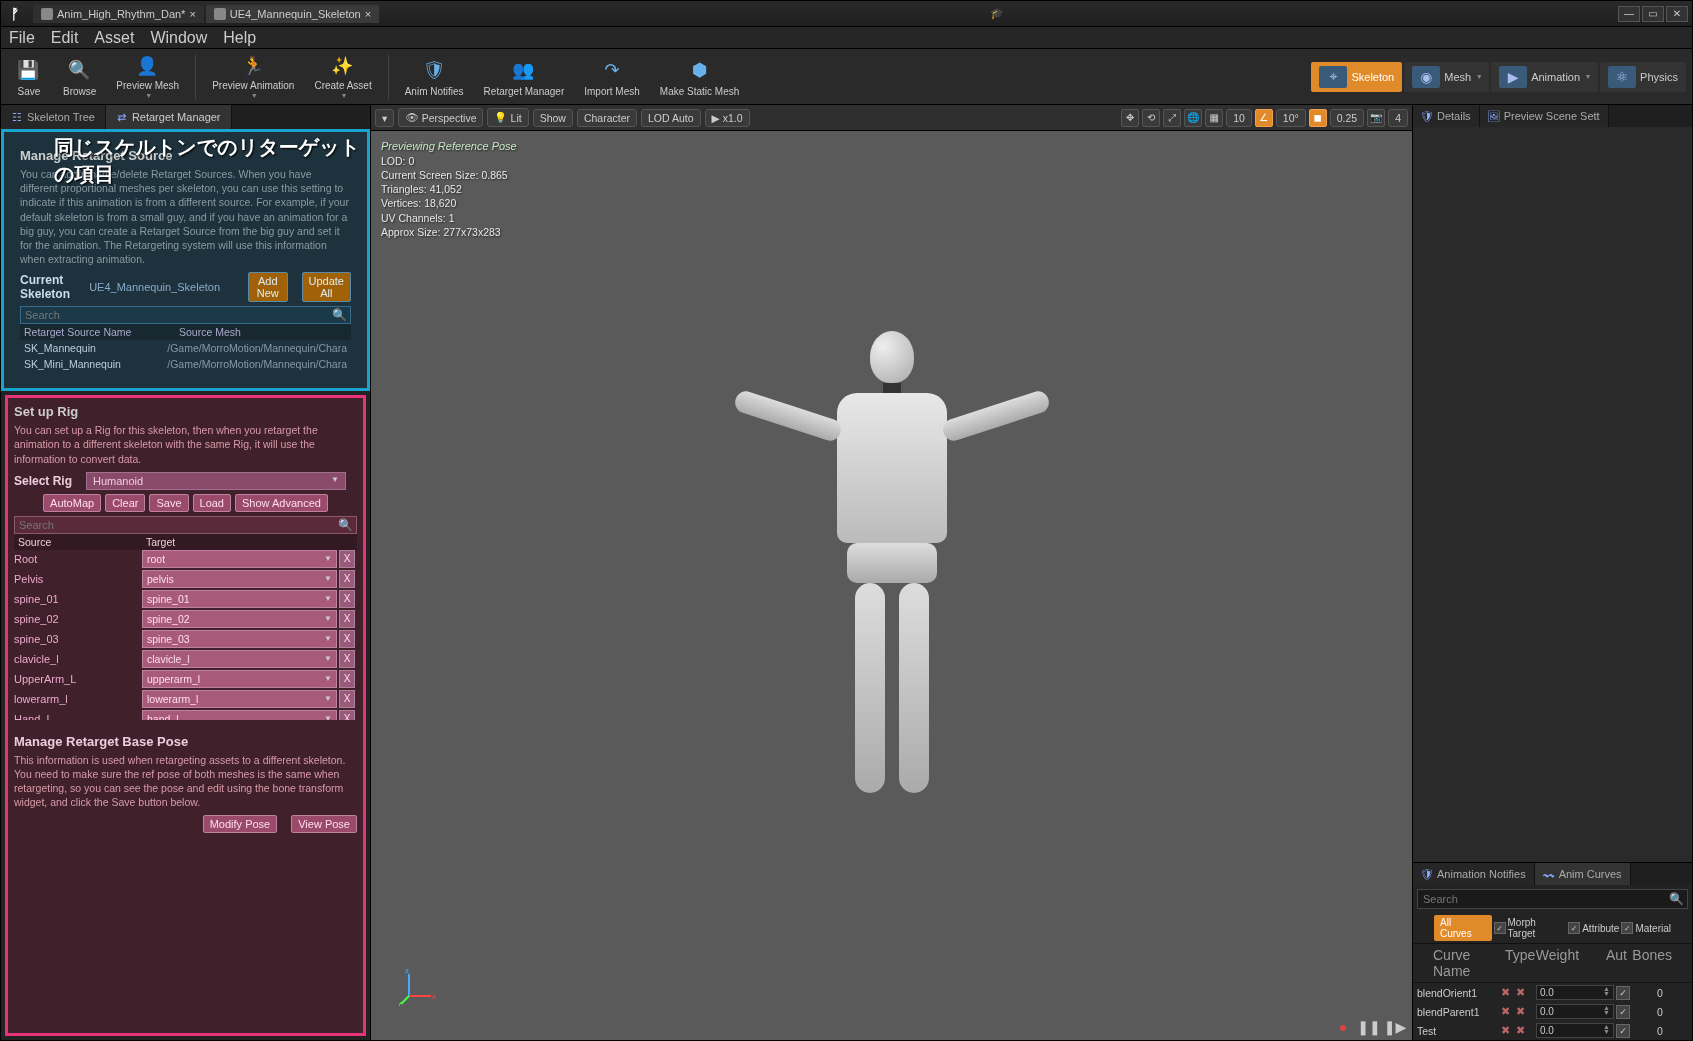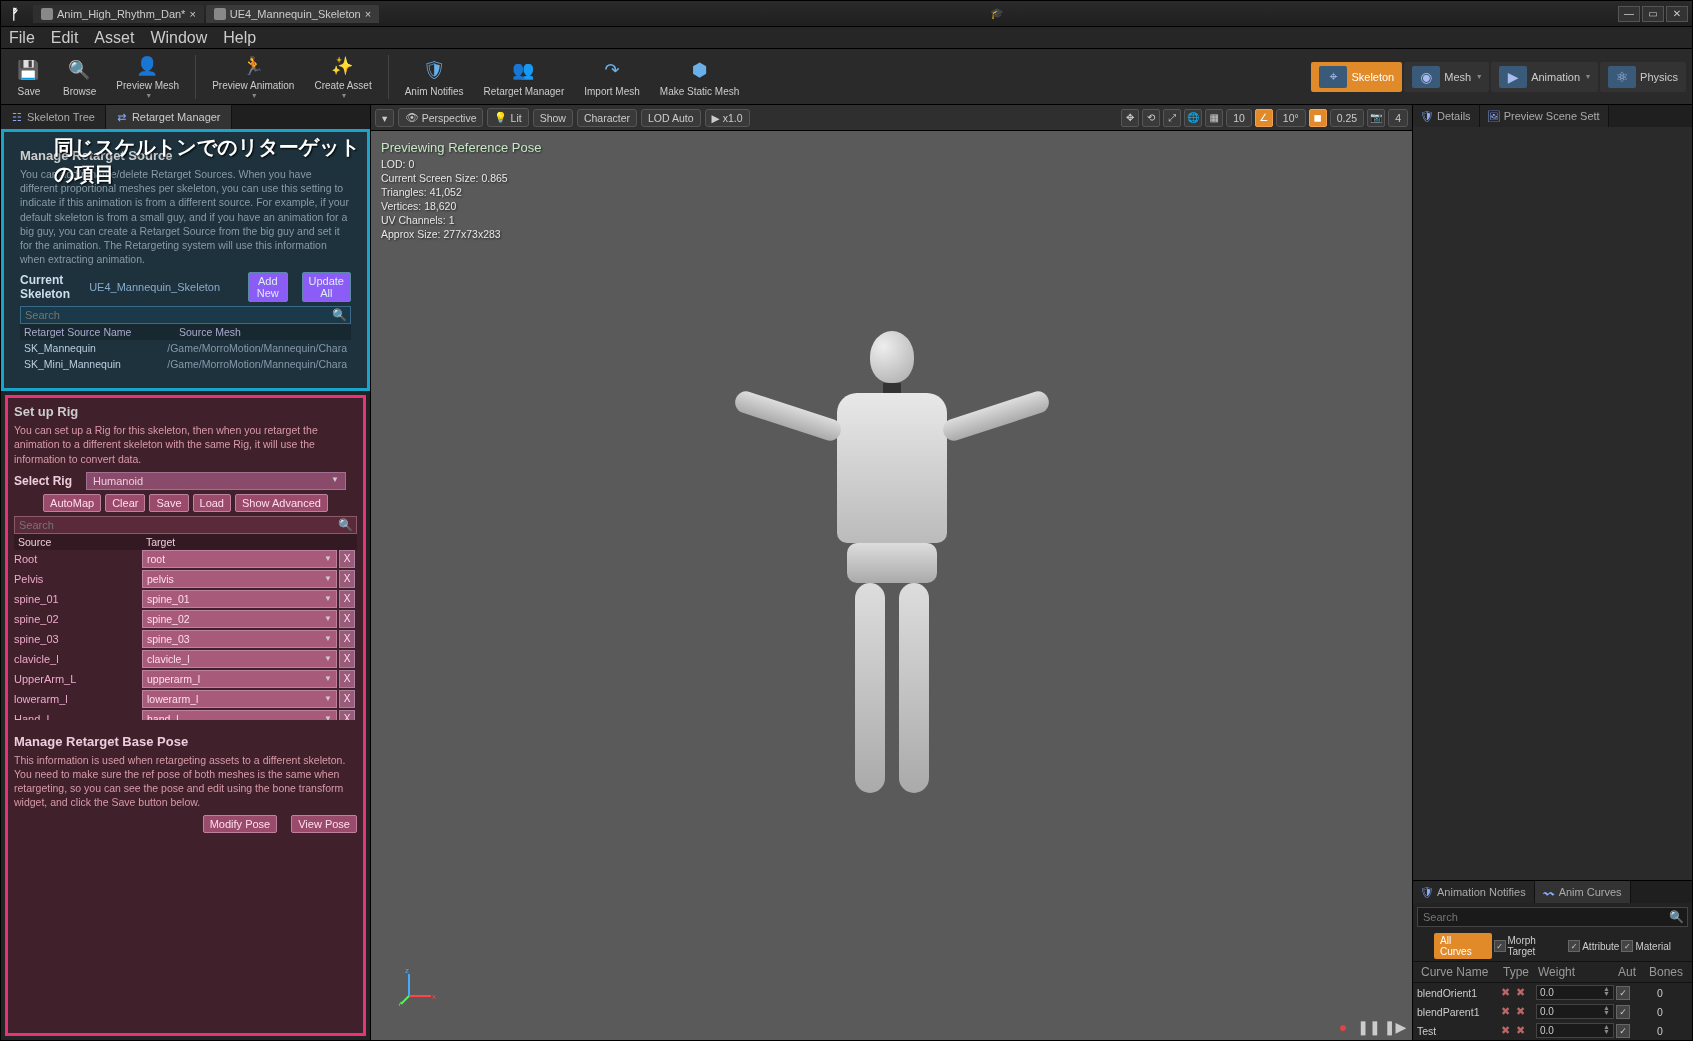--- a/index.html
+++ b/index.html
@@ -32,21 +32,21 @@
 .ptab-ico { width:12px; height:12px; display:flex; align-items:center; justify-content:center; color:#8af;}
 .highlight-blue { border:3px solid #1aa4cc; background:rgba(20,80,110,0.35); padding:16px; position:relative;}
 .highlight-pink { border:3px solid #e8337a; margin:4px; background:rgba(120,30,60,0.35); padding:6px; position:relative; flex:1; overflow:auto;}
 .overlay-text { position:absolute; top:2px; left:50px; font-size:20px; font-weight:bold; color:#fff; font-family:"Meiryo","Yu Gothic",sans-serif; text-shadow:1px 1px 2px #000; pointer-events:none;}
 .section-title { color:#ccc; font-size:13px; font-weight:bold; margin-bottom:4px;}
 .help-text { color:#8a9aa5; font-size:10.5px; line-height:1.35; margin-bottom:6px;}
 .help-text-p { color:#d89aaa; font-size:10.5px; line-height:1.35; margin-bottom:6px;}
 .row { display:flex; align-items:center; gap:14px; margin:4px 0;}
 .subtitle { color:#cde; font-size:12px; font-weight:bold;}
 .sk-name { color:#88aacc; font-size:11px;}
-.sm-btn { background:#8b5cf6; border:1px solid #5a8aa5; color:#dcecf5; padding:2px 6px; font-size:11px; border-radius:2px; cursor:pointer;}
+.sm-btn { background:#a16207; border:1px solid #5a8aa5; color:#dcecf5; padding:2px 6px; font-size:11px; border-radius:2px; cursor:pointer;}
 .sm-btn-p { background:#9a4a6a; border:1px solid #c080a0; color:#fde; padding:2px 6px; font-size:11px; border-radius:2px; cursor:pointer;}
 .search-box { width:100%; background:#1a3a4a; border:1px solid #3a6a8a; padding:2px 4px; color:#ccc; font-size:11px; position:relative;}
 .search-box-p { width:100%; background:#5a2a3a; border:1px solid #8a5a6a; padding:2px 4px; color:#ccc; font-size:11px;}
 .search-wrap { position:relative;}
 .mag { position:absolute; right:4px; top:2px; color:#888; font-size:12px;}
 .tbl-head { display:flex; background:rgba(0,0,0,0.2); padding:2px 4px; font-size:10.5px; color:#aac;}
 .tbl-head > div:first-child { width:48%;}
 .tbl-row { display:flex; padding:2px 4px; font-size:10.5px; color:#bcd;}
 .tbl-row > div:first-child { width:48%;}
 .tbl-row .path { color:#8899aa;}
@@ -57,21 +57,21 @@
 .rig-scroll { max-height:170px; overflow-y:auto; padding-right:2px;}
 .rs-select-full { background:#8a4a6a; border:1px solid #a07090; padding:2px 6px; color:#ecd; font-size:11px; width:260px; display:flex; justify-content:space-between;}
 .center-panel { flex:1; background:#232323; display:flex; flex-direction:column; position:relative;}
 .vp-toolbar { height:26px; background:#2f2f2f; display:flex; align-items:center; padding:2px 4px; gap:4px; border-bottom:1px solid #000;}
 .vp-btn { background:#3a3a3a; border:1px solid #555; padding:2px 6px; border-radius:3px; color:#ccc; font-size:10.5px; display:flex; align-items:center; gap:3px;}
 .vp-toolbar .right { margin-left:auto; display:flex; gap:3px;}
 .vp-icon { width:18px; height:18px; display:flex; align-items:center; justify-content:center; background:#3a3a3a; border:1px solid #555; border-radius:2px; color:#ccc; font-size:10px;}
 .vp-icon.o { background:#e08a2a; border-color:#f0a050; color:#fff;}
 .viewport { flex:1; background:#5a5a5a; position:relative; overflow:hidden;}
 .vp-info { position:absolute; top:8px; left:10px; color:#e8e8e8; font-size:10.5px; line-height:1.35; text-shadow:1px 1px 2px rgba(0,0,0,0.6);}
-.vp-info .t { color:#c5e8c5; font-size:13px;}
+.vp-info .t { color:#c5e8c5; font-size:11px;font-style:italic;}
 .axis-gizmo { position:absolute; bottom:34px; left:28px; width:40px; height:40px;}
 .mannequin { position:absolute; top:200px; left:50%; transform:translateX(-50%); width:280px; height:500px; display:flex; flex-direction:column; align-items:center;}
 .m-head { width:44px; height:52px; background:radial-gradient(circle at 30% 30%,#eee,#aaa); border-radius:50% 50% 45% 45%;}
 .m-neck { width:18px; height:10px; background:#333;}
 .m-torso { width:110px; height:150px; background:linear-gradient(#e8e8e8,#bbb); border-radius:20px 20px 10px 10px; position:relative;}
 .m-torso::before,.m-torso::after { content:''; position:absolute; top:12px; width:110px; height:22px; background:linear-gradient(#ddd,#aaa); border-radius:11px;}
 .m-torso::before { left:-104px; transform:rotate(18deg);}
 .m-torso::after { right:-104px; transform:rotate(-18deg);}
 .m-pelvis { width:90px; height:40px; background:linear-gradient(#ddd,#aaa); border-radius:10px;}
 .m-legs { display:flex; gap:14px;}
@@ -84,21 +84,21 @@
 .rtab { display:flex; align-items:center; padding:0 8px; gap:4px; color:#aaa; font-size:11px; background:#262626; border-right:1px solid #111;}
 .rtab.active { background:#333;}
 .details-area { flex:1; background:#2a2a2a;}
 .curves-panel { border-top:1px solid #000;}
 .curve-search { position:relative; padding:4px;}
 .curve-search input { width:100%; background:#1a1a1a; border:1px solid #444; padding:3px 5px; color:#ccc; font-size:11px;}
 .filter-row { display:flex; align-items:center; gap:2px; padding:2px 21px; font-size:10px; border-bottom:1px solid #111;}
 .pill { padding:2px 6px; border-radius:2px;}
 .pill.active { background:#e08a2a; color:#fff;}
 .chk { width:12px; height:12px; background:#444; border:1px solid #666; display:flex; align-items:center; justify-content:center; font-size:8px; color:#ccc;}
-.curve-head { display:flex; padding:3px 8px; font-size:12px; color:#999; border-bottom:1px solid #111;}
+.curve-head { display:flex; padding:3px 20px; font-size:14px; color:#999; border-bottom:1px solid #111;}
 .curve-head > div:nth-child(1){width:82px;}
 .curve-head > div:nth-child(2){width:35px;}
 .curve-head > div:nth-child(3){width:80px;}
 .curve-head > div:nth-child(4){width:30px;}
 .curve-head > div:nth-child(5){flex:1; text-align:center;}
 .curve-row { display:flex; align-items:center; padding:2px 4px; font-size:10.5px; color:#ccc; gap:2px;}
 .curve-row .nm{width:80px;}
 .curve-row .icons{width:35px; display:flex; gap:2px;}
 .xico{width:13px;height:13px;color:#b66;font-size:11px;display:flex;align-items:center;justify-content:center;}
 .spinner{width:78px; background:#1a1a1a; border:1px solid #444; padding:1px 3px; color:#ccc; font-size:10px; display:flex; justify-content:space-between;}

